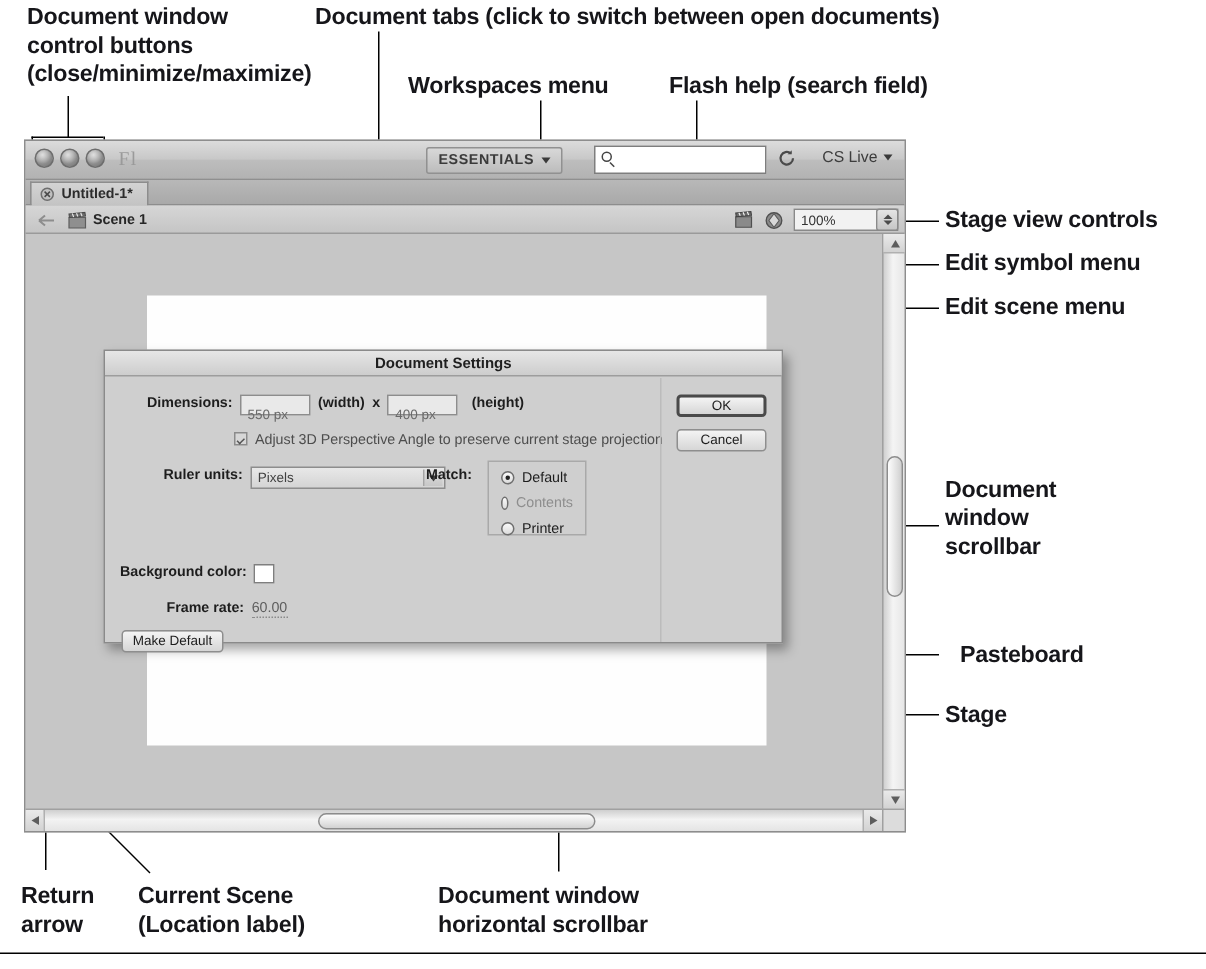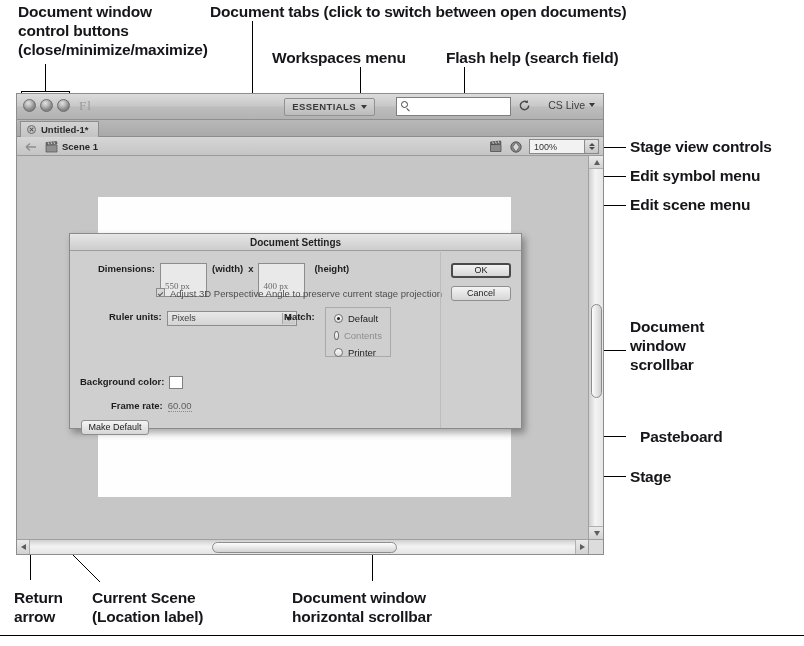--- a/index.html
+++ b/index.html
@@ -196,22 +196,22 @@
     background:linear-gradient(to bottom,#f4f4f4,#d6d6d6);
     border:1px solid #8e8e8e;border-radius:3px;box-sizing:border-box;
     font-size:9px;color:#1c1c1c;text-align:center;line-height:13px;
     font-family:"Liberation Sans",sans-serif;
   }
   .btn.default{border:2px solid #4a4a4a;line-height:11px;}
   .row{position:absolute;display:flex;align-items:flex-start;}
   .lbl{font-size:9.5px;font-weight:bold;color:#1d1d1d;}
   .tfield{
     height:14px;background:#e9e9e9;border:1px solid #8d8d8d;box-sizing:border-box;
-    font-size:9px;color:#6a6a6a;padding:16px 4px;line-height:12px;
-    font-family:Liberation Serif, serif;
+    font-size:9px;color:#6a6a6a;padding:6px 4px;line-height:12px;
+    font-family:Liberation Sans, sans-serif;
   }
   .chk{width:9px;height:9px;border:1px solid #8b8b8b;background:#d7d7d7;box-sizing:border-box;
     position:relative;display:inline-block;}
   .chk::after{content:"";position:absolute;left:1px;top:3px;width:4px;height:2px;
     border-left:1.4px solid #555;border-bottom:1.4px solid #555;transform:rotate(-45deg);}
   .sel{
     width:130px;height:15px;background:linear-gradient(to bottom,#e8e8e8,#d4d4d4);
     border:1px solid #8d8d8d;box-sizing:border-box;position:relative;
     font-size:9px;color:#3f3f3f;padding-left:4px;line-height:13px;
   }

